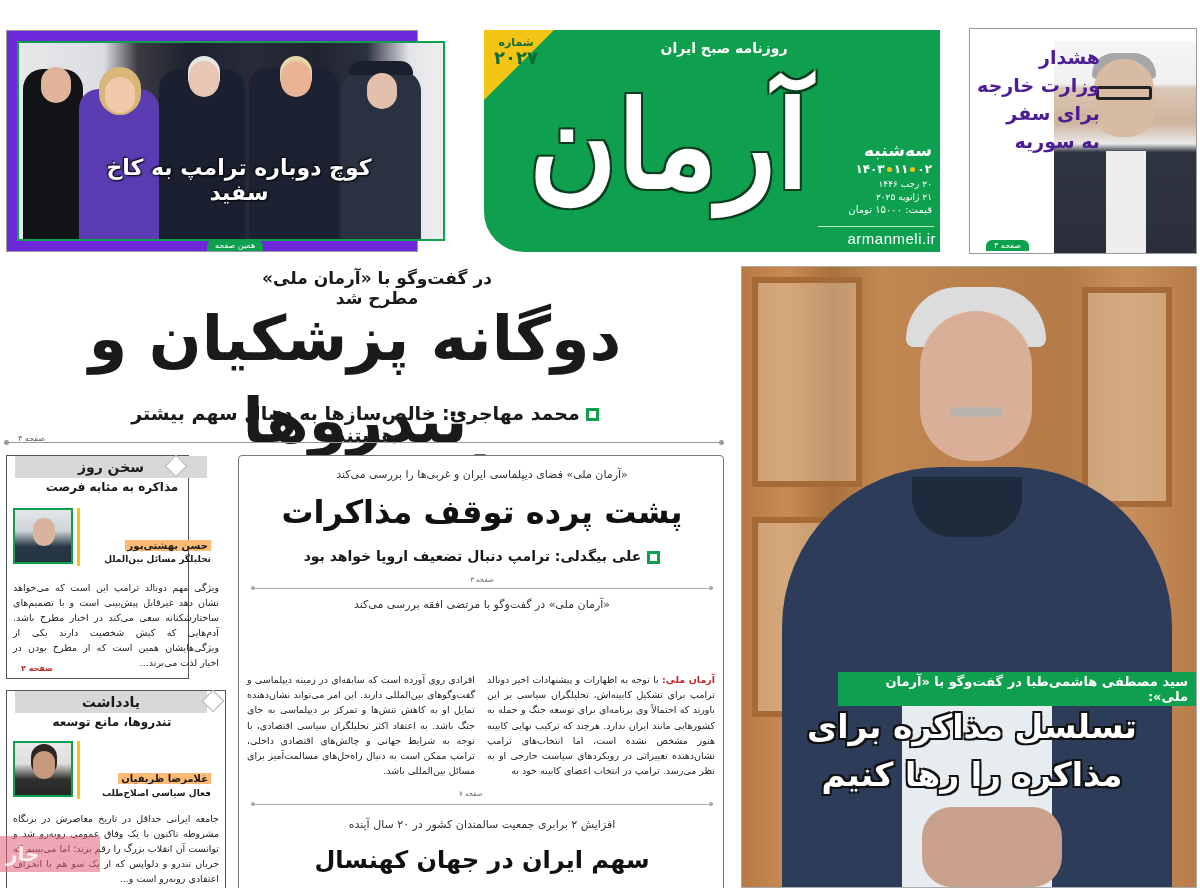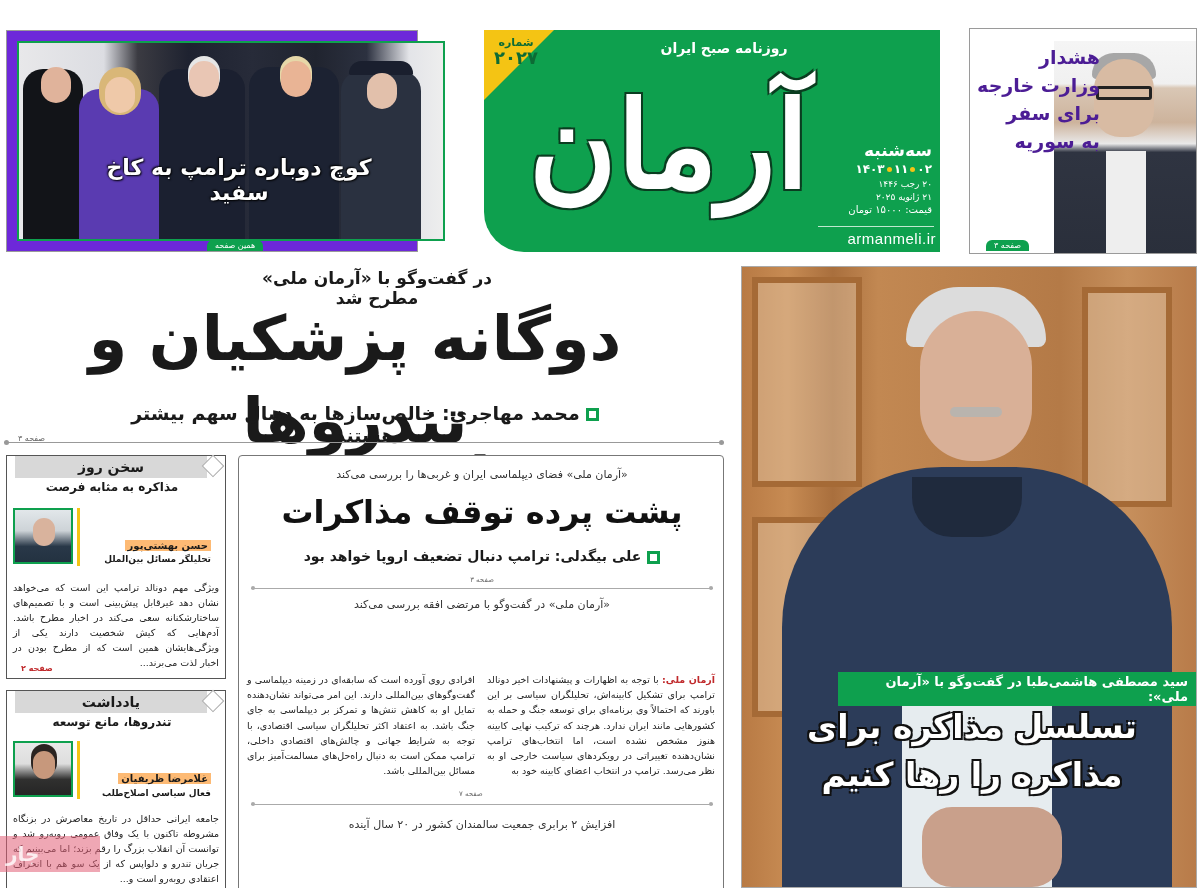--- a/index.html
+++ b/index.html
@@ -103,21 +103,21 @@
   }
   .subhead-main { left: 130px; top: 402px; width: 470px; text-align: center; font-size: 19px; font-weight: bold; }
   .green-square { display: inline-block; width: 13px; height: 13px; border: 3px solid #0ea04e; background: #fff; margin-left: 6px; vertical-align: middle; }
   .page-ref-main { left: 18px; top: 434px; font-size: 8px; color: #666; }
   .rule-main { left: 4px; top: 442px; width: 720px; height: 1px; background: #999; }
   .rule-main::before, .rule-main::after { content: ""; position: absolute; top: -2px; width: 5px; height: 5px; border-radius: 50%; background: #999; }
   .rule-main::before { left: 0; } .rule-main::after { right: 0; }
 
   
   .col-box { border: 1px solid #555; background: #fff; }
-  .box-1 { left: 6px; top: 455px; width: 220px; height: 224px; }
+  .box-1 { left: 6px; top: 455px; width: 183px; height: 224px; }
   .box-2 { left: 6px; top: 690px; width: 220px; height: 198px; border-bottom: none; }
   .box-header {
     position: absolute; left: 8px; top: 0; width: 192px; height: 22px;
     background: #d8d8d8; text-align: center; font-size: 14px; font-weight: bold; line-height: 22px;
   }
   .box-diamond { position: absolute; right: 4px; top: 2px; width: 16px; height: 16px; background: #fff; border: 1px solid #aaa; transform: rotate(45deg); }
   .box-title { position: absolute; left: 0; top: 24px; width: 210px; text-align: center; font-size: 12px; font-weight: bold; }
   .box-photo { position: absolute; left: 6px; width: 60px; height: 56px; border: 2px solid #0ea04e; background: linear-gradient(180deg, #e2e7ea 0%, #cdd3d7 40%, #293848 70%, #233241 100%); overflow: hidden; }
   .box-photo .f { position: absolute; left: 18px; top: 8px; width: 22px; height: 28px; border-radius: 11px; background: #d9b39d; }
   .box-photo.dark { background: linear-gradient(180deg, #e8e8e8 0%, #dedede 40%, #30302f 70%, #252525 100%); }
@@ -273,20 +273,21 @@
   <div class="c-kicker" style="top:142px">«آرمان ملی» در گفت‌وگو با مرتضی افقه بررسی می‌کند</div>
   <div class="c-col" style="right:8px; top:216px;">
     <span class="lead">آرمان ملی:</span>
     <span>با توجه به اظهارات و پیشنهادات اخیر دونالد ترامپ برای تشکیل کابینه‌اش، تحلیلگران سیاسی بر این باورند که احتمالاً وی برنامه‌ای برای توسعه جنگ و حمله به کشورهایی مانند ایران ندارد. هرچند که ترکیب نهایی کابینه هنوز مشخص نشده است، اما انتخاب‌های ترامپ نشان‌دهنده تغییراتی در رویکردهای سیاست خارجی او به نظر می‌رسد. ترامپ در انتخاب اعضای کابینه خود به</span>
   </div>
   <div class="c-col" style="left:8px; top:216px;">افرادی روی آورده است که سابقه‌ای در زمینه دیپلماسی و گفت‌وگوهای بین‌المللی دارند. این امر می‌تواند نشان‌دهنده تمایل او به کاهش تنش‌ها و تمرکز بر دیپلماسی به جای جنگ باشد. به اعتقاد اکثر تحلیلگران سیاسی اقتصادی، با توجه به شرایط جهانی و چالش‌های اقتصادی داخلی، ترامپ ممکن است به دنبال راه‌حل‌های مسالمت‌آمیز برای مسائل بین‌المللی باشد.</div>
   <div class="c-ref" style="top:334px; text-align:left; padding-left:220px;">صفحه ۷</div>
   <div class="c-rule" style="top:348px"></div>
 
   <div class="c-kicker" style="top:362px">افزایش ۲ برابری جمعیت سالمندان کشور در ۲۰ سال آینده</div>
+  <div class="c-head" style="top:386px; font-size:24px; line-height:36px;">سهم ایران در جهان کهنسال</div>
 </div>
 
 <div class="abs feature">
   <div class="window" style="left:10px; top:10px; width:110px; height:210px;"></div>
   <div class="window" style="left:10px; top:250px; width:80px; height:200px;"></div>
   <div class="window" style="left:340px; top:20px; width:90px; height:220px;"></div>
   <div class="jacket"></div>
   <div class="collar"></div>
   <div class="hair"></div>
   <div class="face"></div>

